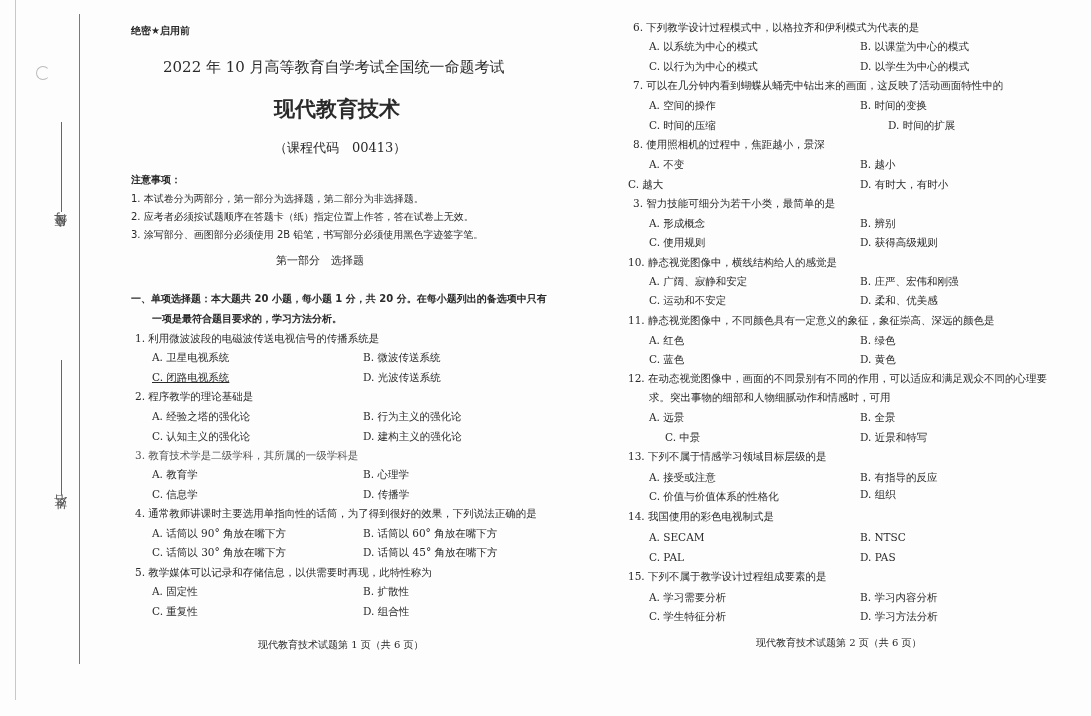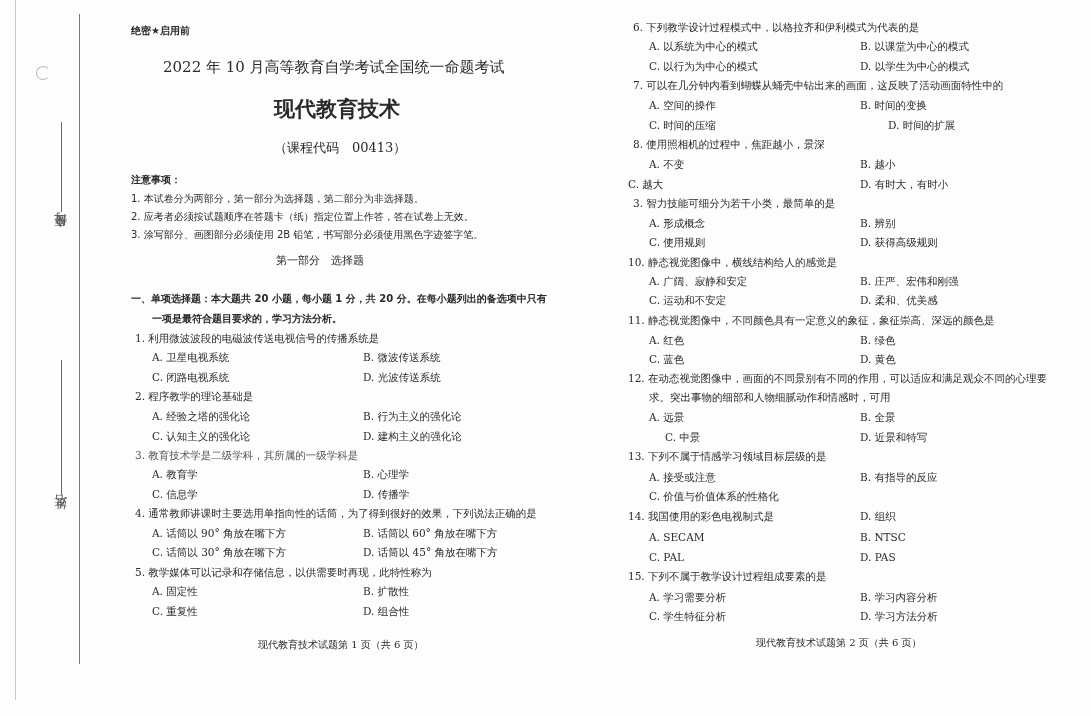--- a/index.html
+++ b/index.html
@@ -47,21 +47,21 @@
   <div class="abs sans small" style="left:131px;top:228px;">3.  涂写部分、画图部分必须使用 2B 铅笔，书写部分必须使用黑色字迹签字笔。</div>
 
   <div class="abs sans" style="left:276px;top:253px;font-size:11px;">第一部分　选择题</div>
 
   <div class="abs sans small" style="left:131px;top:292px;font-weight:bold;">一、单项选择题：本大题共 20 小题，每小题 1 分，共 20 分。在每小题列出的备选项中只有</div>
   <div class="abs sans small" style="left:152px;top:312px;font-weight:bold;">一项是最符合题目要求的，学习方法分析。</div>
 
   <div class="abs q" style="left:135px;top:332px;">1.  利用微波波段的电磁波传送电视信号的传播系统是</div>
   <div class="abs opt" style="left:152px;top:351px;">A.  卫星电视系统</div>
   <div class="abs opt" style="left:363px;top:351px;">B.  微波传送系统</div>
-  <div class="abs opt" style="left:152px;top:371px;">C.  闭路电视系统</div>
+  <div class="abs opt" style="left:152px;top:371px;text-decoration:underline;">C.  闭路电视系统</div>
   <div class="abs opt" style="left:363px;top:371px;">D.  光波传送系统</div>
 
   <div class="abs q" style="left:135px;top:390px;">2.  程序教学的理论基础是</div>
   <div class="abs opt" style="left:152px;top:410px;">A.  经验之塔的强化论</div>
   <div class="abs opt" style="left:363px;top:410px;">B.  行为主义的强化论</div>
   <div class="abs opt" style="left:152px;top:430px;">C.  认知主义的强化论</div>
   <div class="abs opt" style="left:363px;top:430px;">D.  建构主义的强化论</div>
 
   <div class="abs q" style="left:135px;top:449px;color:#555;">3.  教育技术学是二级学科，其所属的一级学科是</div>
   <div class="abs opt" style="left:152px;top:468px;">A.  教育学</div>
@@ -126,21 +126,21 @@
   <div class="abs q" style="left:649px;top:391px;">求。突出事物的细部和人物细腻动作和情感时，可用</div>
   <div class="abs opt" style="left:649px;top:411px;">A.  远景</div>
   <div class="abs opt" style="left:860px;top:411px;">B.  全景</div>
   <div class="abs opt" style="left:649px;top:431px;margin-left:16px;">C.  中景</div>
   <div class="abs opt" style="left:860px;top:431px;">D.  近景和特写</div>
 
   <div class="abs q" style="left:628px;top:450px;">13.  下列不属于情感学习领域目标层级的是</div>
   <div class="abs opt" style="left:649px;top:471px;">A.  接受或注意</div>
   <div class="abs opt" style="left:860px;top:471px;">B.  有指导的反应</div>
   <div class="abs opt" style="left:649px;top:490px;">C.  价值与价值体系的性格化</div>
-  <div class="abs opt" style="left:860px;top:510px;">D.  组织</div>
+  <div class="abs opt" style="left:860px;top:488px;">D.  组织</div>
 
   <div class="abs q" style="left:628px;top:510px;">14.  我国使用的彩色电视制式是</div>
   <div class="abs opt" style="left:649px;top:531px;">A.  SECAM</div>
   <div class="abs opt" style="left:860px;top:531px;">B.  NTSC</div>
   <div class="abs opt" style="left:649px;top:551px;">C.  PAL</div>
   <div class="abs opt" style="left:860px;top:551px;">D.  PAS</div>
 
   <div class="abs q" style="left:628px;top:570px;">15.  下列不属于教学设计过程组成要素的是</div>
   <div class="abs opt" style="left:649px;top:591px;">A.  学习需要分析</div>
   <div class="abs opt" style="left:860px;top:591px;">B.  学习内容分析</div>

